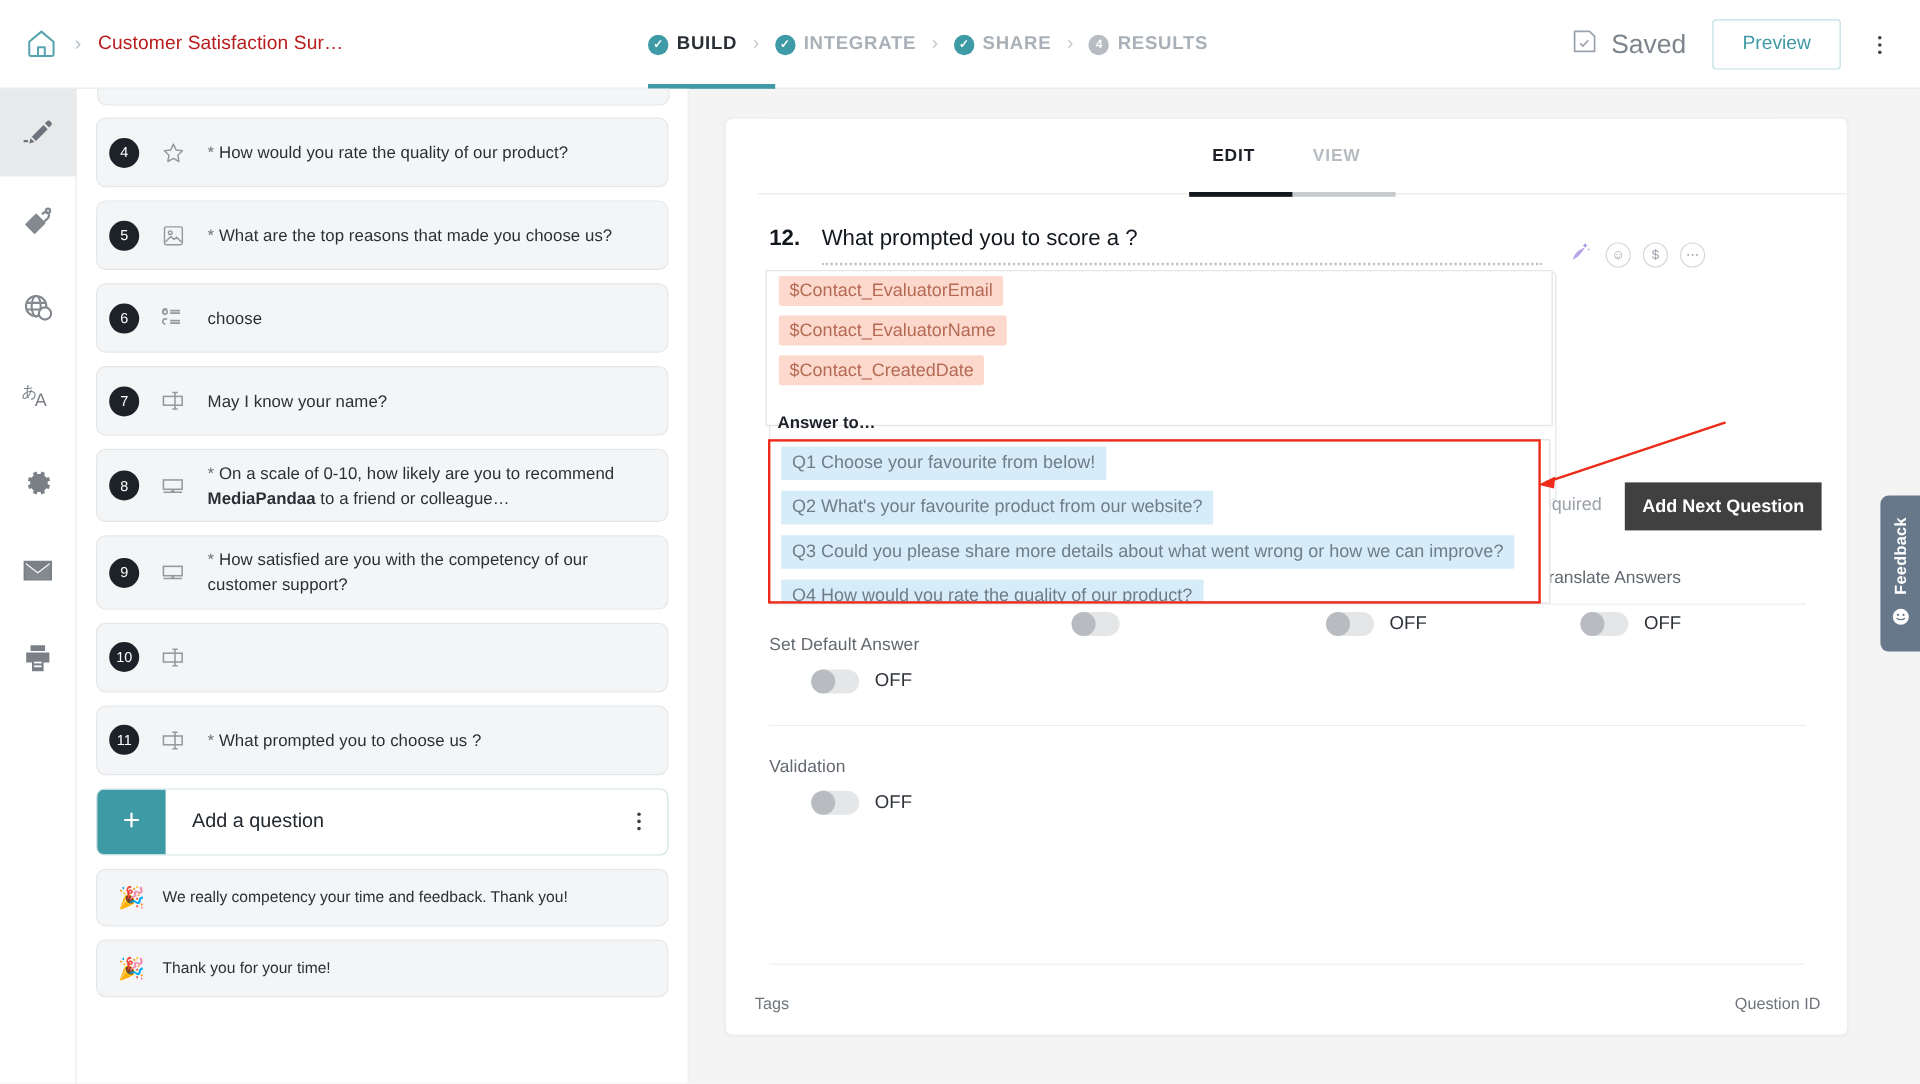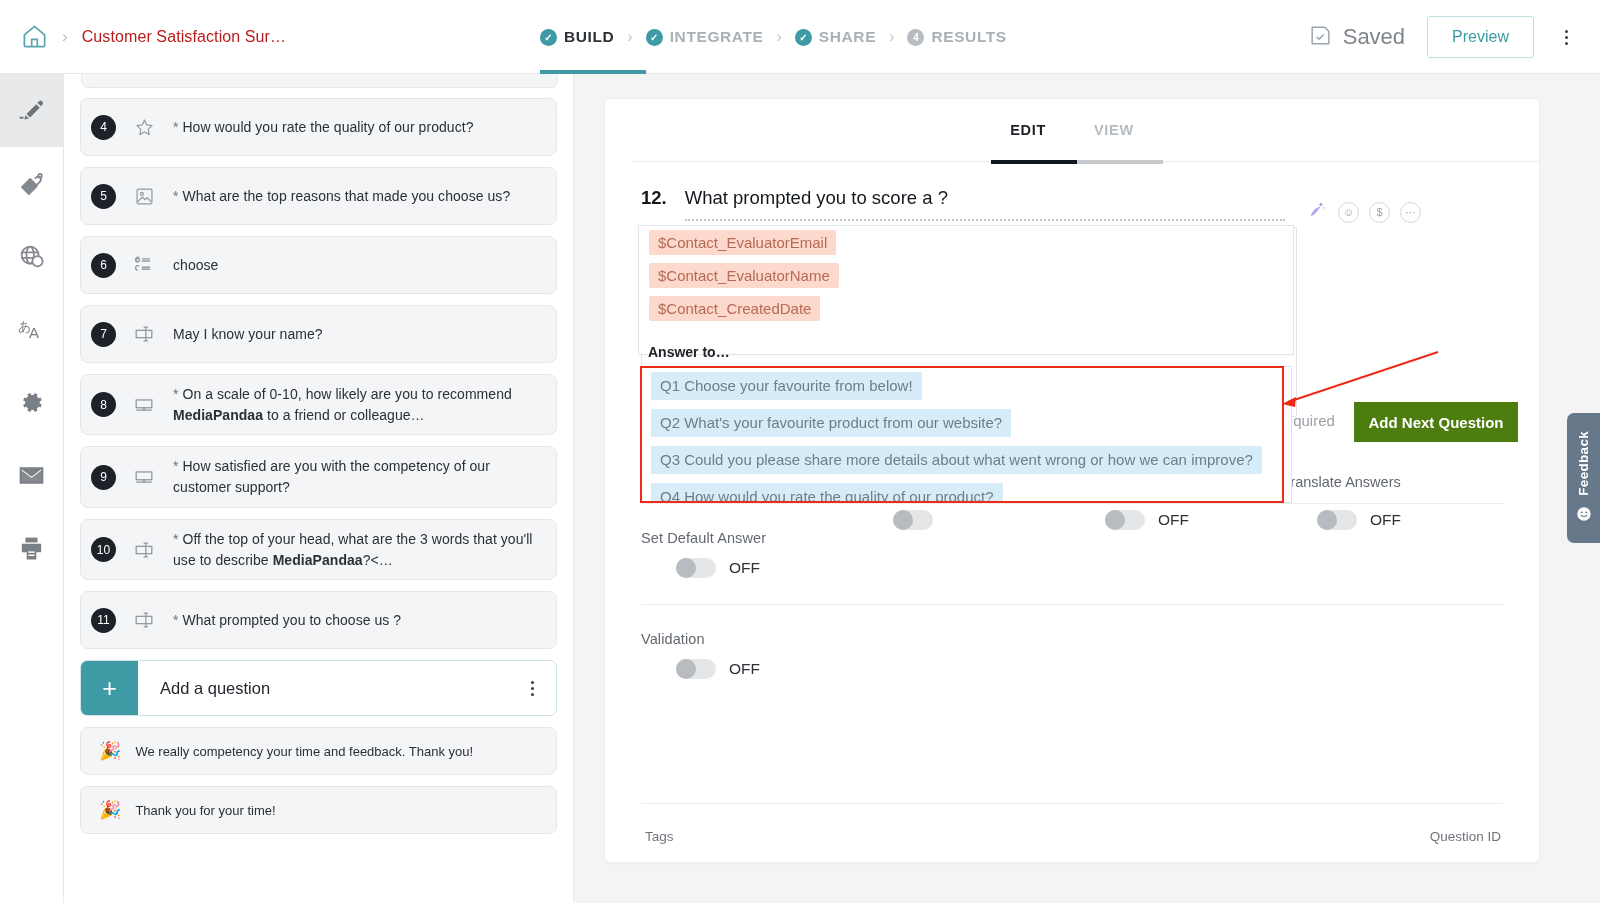--- a/index.html
+++ b/index.html
@@ -152,21 +152,21 @@
   .toggle {
     width: 40px; height: 20px; border-radius: 10px; background: #e4e6e8; position: relative; cursor: pointer;
   }
   .toggle i { position:absolute; left:0; top:0; width: 20px; height: 20px; border-radius: 50%; background: #b8bcc0; }
   .toggle-text { font-size: 15.5px; color: #2d3239; }
 
   .divider { height: 1px; background: #ededee; margin: 26px 36px 0 36px; }
 
   .addnext-btn {
     position: absolute; left: 1354px; top: 402px; width: 164px; height: 40px;
-    background: #4d7c0f; color: #fff; font-size: 15px; font-weight: bold;
+    background: #404040; color: #fff; font-size: 15px; font-weight: bold;
     display:flex; align-items:center; justify-content:center; border: none; cursor: pointer;
     font-family: "Liberation Sans", sans-serif; z-index: 8;
   }
   .required-ghost {
     position: absolute; left: 1274px; top: 412px; font-size: 15px; color: #9aa1a8; z-index: 7;
   }
 
   
   .var-popup {
     position: absolute; left: 638px; top: 225px; width: 656px; height: 130px;
@@ -201,21 +201,21 @@
     position: absolute; right: 0; top: 413px; width: 33px; height: 130px;
     background: #67788a; border-radius: 7px 0 0 7px; color: #fff;
     display:flex; flex-direction: column; align-items:center; justify-content: center; gap: 10px; cursor: pointer;
   }
   .feedback-tab .fb-text {
     writing-mode: vertical-rl; transform: rotate(180deg);
     font-size: 13.5px; font-weight: bold; letter-spacing: .3px;
   }
   .fb-smiley { font-size: 13px; }
 
-  .tags-row { position: absolute; left: 0; bottom: 18px; width: 936px; padding: 0 40px; display:flex; justify-content: space-between; gap: 40px; }
+  .tags-row { position: absolute; left: 0; bottom: 18px; width: 936px; padding: 0 24px; display:flex; justify-content: space-between; gap: 40px; }
   .tags-row span { font-size: 13.5px; color: #6f757c; }
   .tags-divider { position: absolute; left: 36px; right: 36px; bottom: 58px; height: 1px; background: #ededee; }
 </style>
 </head>
 <body>
 
 <div class="app">
 
   <div class="header">
     <div class="home-btn">
@@ -399,21 +399,20 @@
     </div>
 
     <div class="qitem">
       <div class="qnum">10</div>
       <div class="qicon">
         <svg width="24" height="22" viewBox="0 0 24 24" fill="none" stroke="#9499a0" stroke-width="1.4">
           <rect x="3.5" y="8" width="17" height="8"></rect>
           <path d="M14 4.5v15M11.6 4.5h4.8M11.6 19.5h4.8"></path>
         </svg>
       </div>
-      <div class="qtext"><span class="req">*&nbsp;</span><span>Off the top of your head, what are the 3 words that you'll use to describe </span><b>MediaPandaa</b><span>?&lt;…</span></div>
     </div>
 
     <div class="qitem">
       <div class="qnum">11</div>
       <div class="qicon">
         <svg width="24" height="22" viewBox="0 0 24 24" fill="none" stroke="#9499a0" stroke-width="1.4">
           <rect x="3.5" y="8" width="17" height="8"></rect>
           <path d="M14 4.5v15M11.6 4.5h4.8M11.6 19.5h4.8"></path>
         </svg>
       </div>

